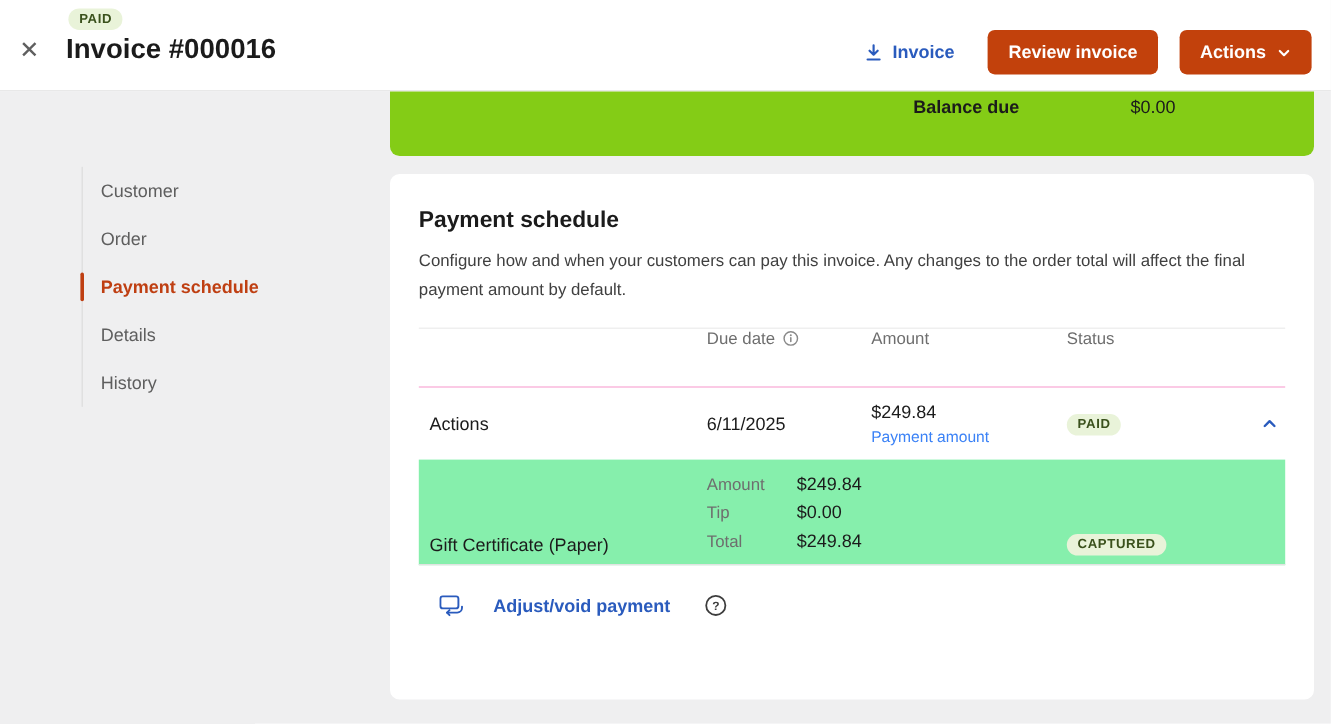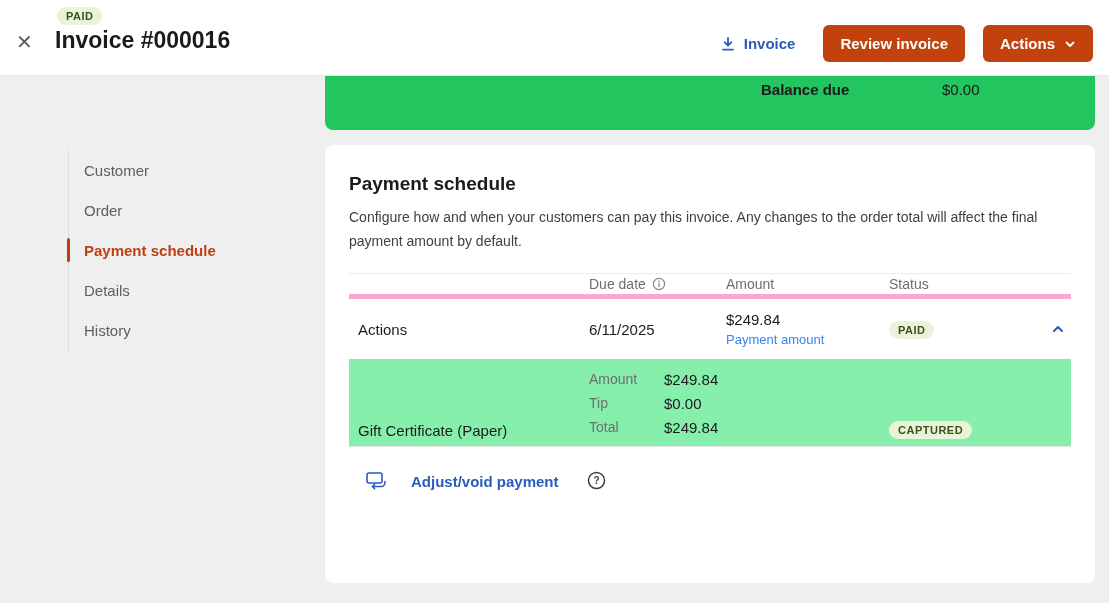--- a/index.html
+++ b/index.html
@@ -49,28 +49,28 @@
     font-size: 15px; font-weight: 700; font-family: inherit;
     border: none; border-radius: 6px; height: 37px; padding: 0 17px;
     cursor: pointer;
   }
 
   
   .content { position: absolute; top: 76px; left: 0; width: 100%; height: 527px; }
 
   .top-card {
     position: absolute; left: 325px; top: 0; width: 770px; height: 54px;
-    background: #22c55e; border-radius: 0 0 8px 8px;
+    background: #84cc16; border-radius: 0 0 8px 8px;
   }
   .balance-label { position: absolute; left: 436px; top: 5px; font-size: 15px; font-weight: 700; }
   .balance-value { position: absolute; left: 617px; top: 5px; font-size: 15px; }
 
   
   .sidebar {
-    position: absolute; left: 68px; top: 74px; width: 240px;
+    position: absolute; left: 68px; top: 63px; width: 240px;
     border-left: 1px solid #dcdcdc;
   }
   .side-item {
     position: relative; height: 40px;
     display: flex; align-items: center; padding-left: 15px;
     font-size: 15px; color: #5e5e5e; cursor: pointer;
   }
   .side-item.active { color: #bf3f12; font-weight: 700; }
   .side-item.active::before {
     content: ""; position: absolute; left: -2px; top: 8px; bottom: 8px;
@@ -80,22 +80,22 @@
   
   .main-card {
     position: absolute; left: 325px; top: 69px; width: 770px; height: 438px;
     background: #fff; border-radius: 8px; padding: 24px;
   }
   .main-card h2 { margin: 4px 0 10px; font-size: 19px; font-weight: 700; }
   .desc { margin: 0; font-size: 14px; line-height: 24px; color: #404040; max-width: 702px; }
 
   .table { margin-top: 20px; }
   .thead {
-    display: flex; align-items: center; height: 26px;
-    border-top: 1px solid #ececec; border-bottom: 5px solid #f9a8d4;
+    display: flex; align-items: flex-start; height: 50px;
+    border-top: 1px solid #ececec; border-bottom: 1px solid #f9a8d4;
     font-size: 14px; color: #6e6e6e;
   }
   .c1 { width: 240px; padding-left: 9px; }
   .c2 { width: 137px; display: flex; align-items: center; gap: 6px; }
   .c3 { width: 163px; }
   .c4 { width: 152px; }
   .c5 { flex: 1; display: flex; justify-content: flex-end; padding-right: 4px; }
 
   .trow { display: flex; align-items: center; height: 60px; font-size: 15px; cursor: pointer; }
   .amount-cell { display: flex; flex-direction: column; justify-content: center; }

